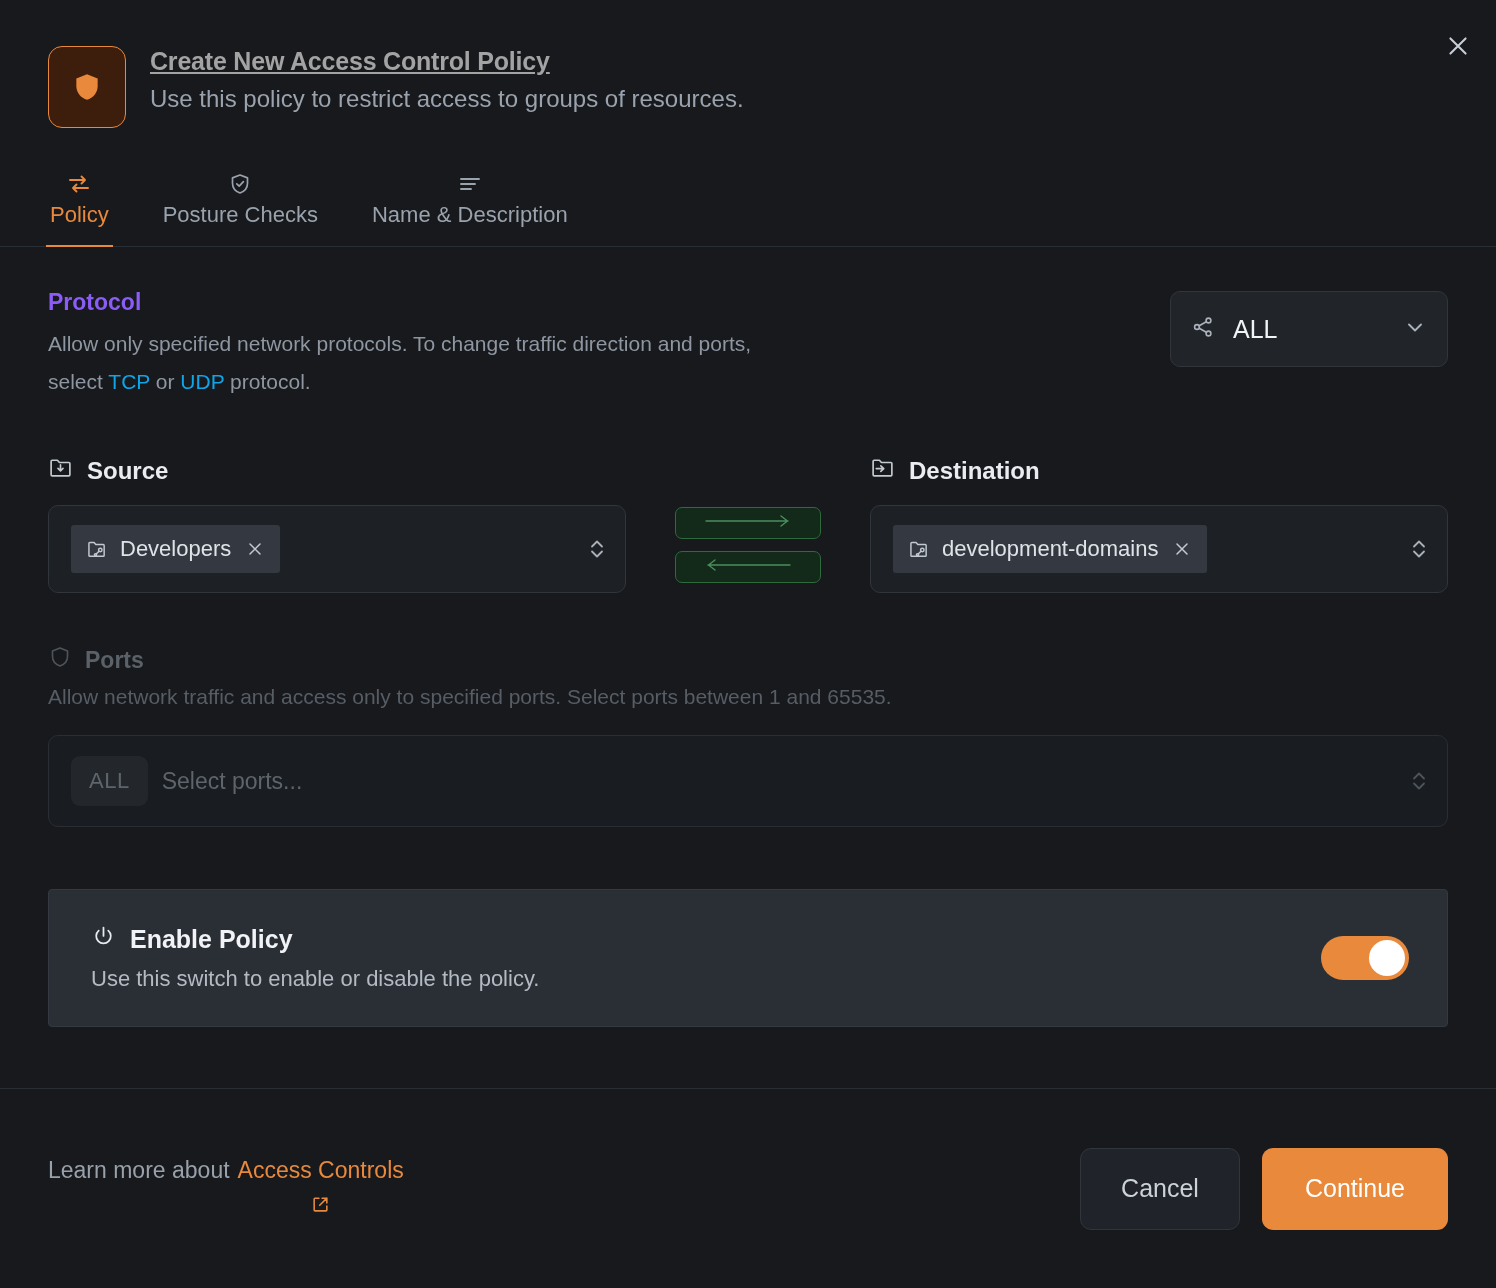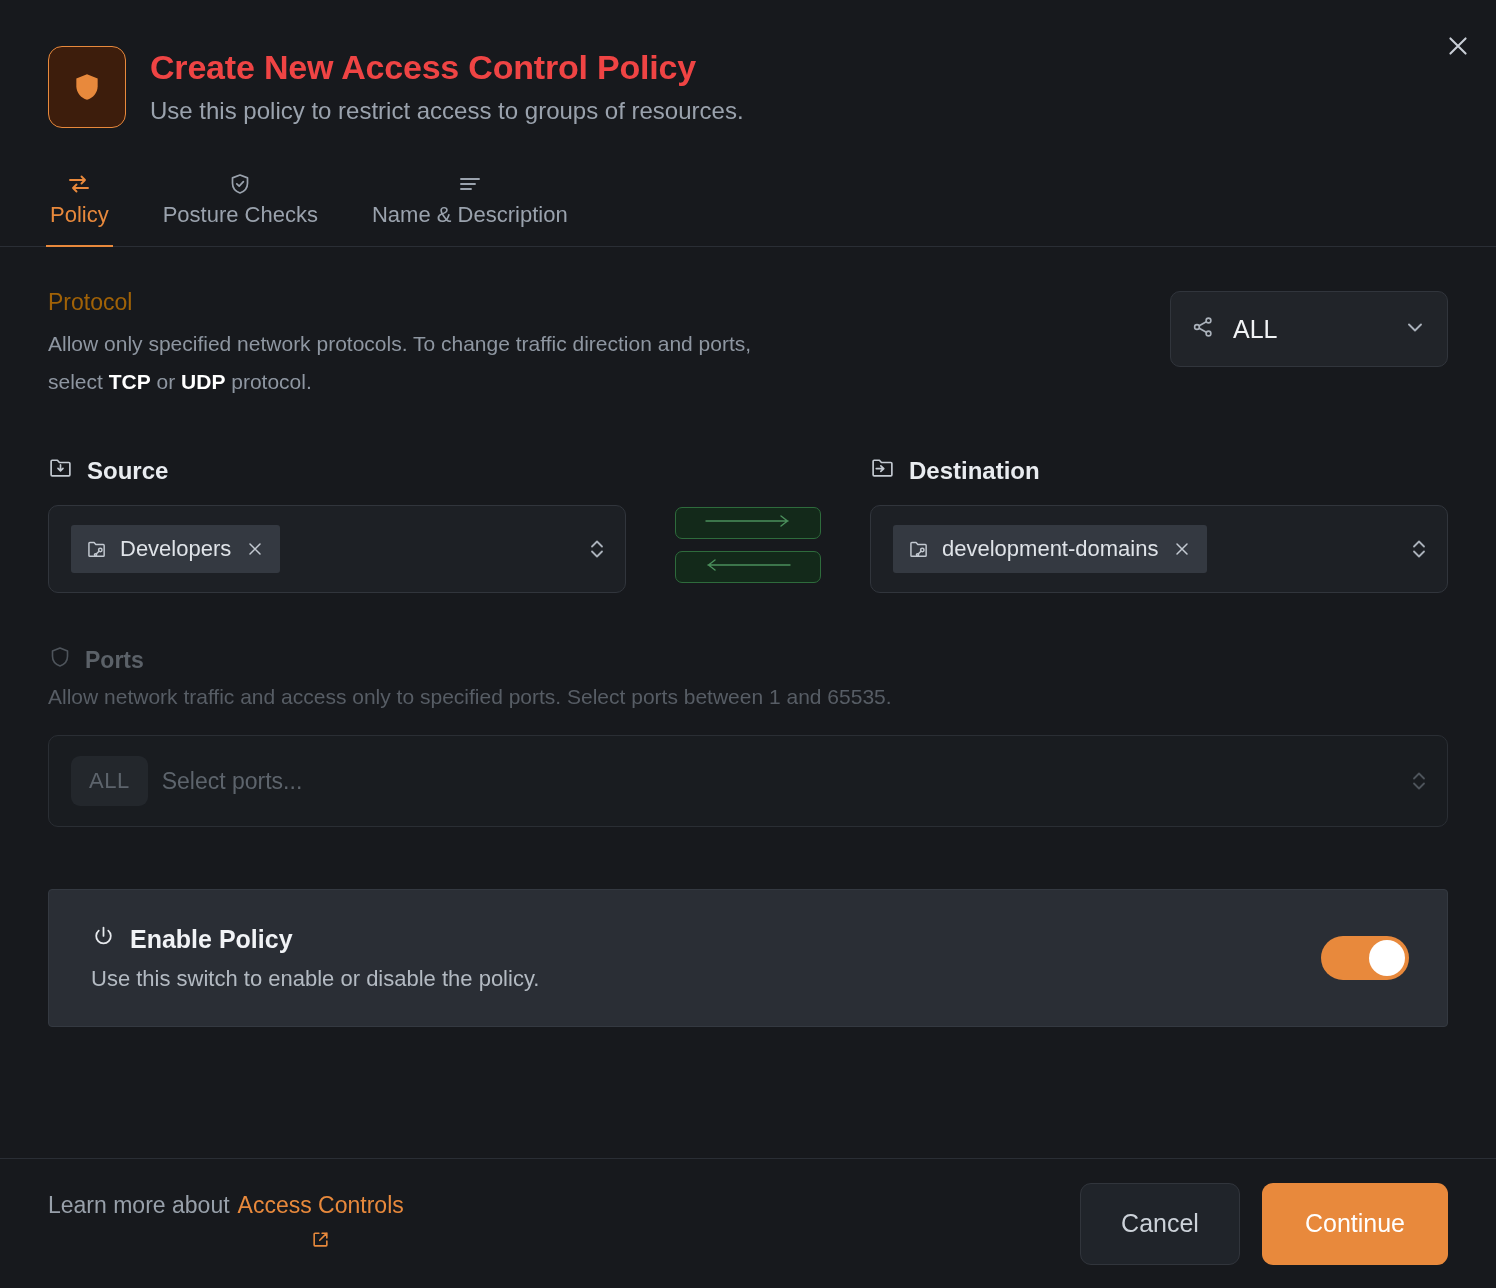--- a/index.html
+++ b/index.html
@@ -53,25 +53,26 @@
     background: #3d1d0c;
     border: 1.5px solid #e8893c;
     display: flex;
     align-items: center;
     justify-content: center;
     margin-top: 4px;
   }
   .header-badge svg { width: 32px; height: 32px; }
   .header-text { padding-top: 4px; }
   .header-title {
-    font-size: 34px;
+    font-size: 25px;
     font-weight: 700;
-    color: #ef4444;
+    color: #a3a3a3;
     letter-spacing: -0.2px;
     line-height: 1.25;
+    text-decoration: underline;
   }
   .header-sub {
     margin-top: 8px;
     font-size: 24px;
     color: #9aa2ad;
     font-weight: 400;
   }
 
   
   .tabs {
@@ -115,30 +116,30 @@
 
   .section-row {
     display: flex;
     justify-content: space-between;
     align-items: flex-start;
     gap: 30px;
   }
   .protocol-label { max-width: 760px; }
   .protocol-title {
     font-size: 23px;
-    font-weight: 400;
-    color: #a16207;
+    font-weight: 700;
+    color: #8b5cf6;
     margin-bottom: 9px;
   }
   .protocol-desc {
     font-size: 21px;
     line-height: 1.82;
     color: #8e96a1;
   }
-  .protocol-desc b { color: #ffffff; font-weight: 700; }
+  .protocol-desc b { color: #0ea5e9; font-weight: 400; }
 
   .select-box {
     width: 278px;
     height: 76px;
     background: #212429;
     border: 1px solid #31353c;
     border-radius: 10px;
     display: flex;
     align-items: center;
     padding: 0 20px;
@@ -310,21 +311,21 @@
     width: 36px;
     height: 36px;
     border-radius: 50%;
     background: #ffffff;
   }
 
   
   .footer {
     flex: 0 0 auto;
     border-top: 1px solid #2a2e35;
-    height: 130px;
+    height: 200px;
     padding: 0 48px;
     display: flex;
     align-items: center;
     justify-content: space-between;
   }
   .learn {
     font-size: 23px;
     color: #98a0aa;
     display: flex;
     align-items: baseline;

